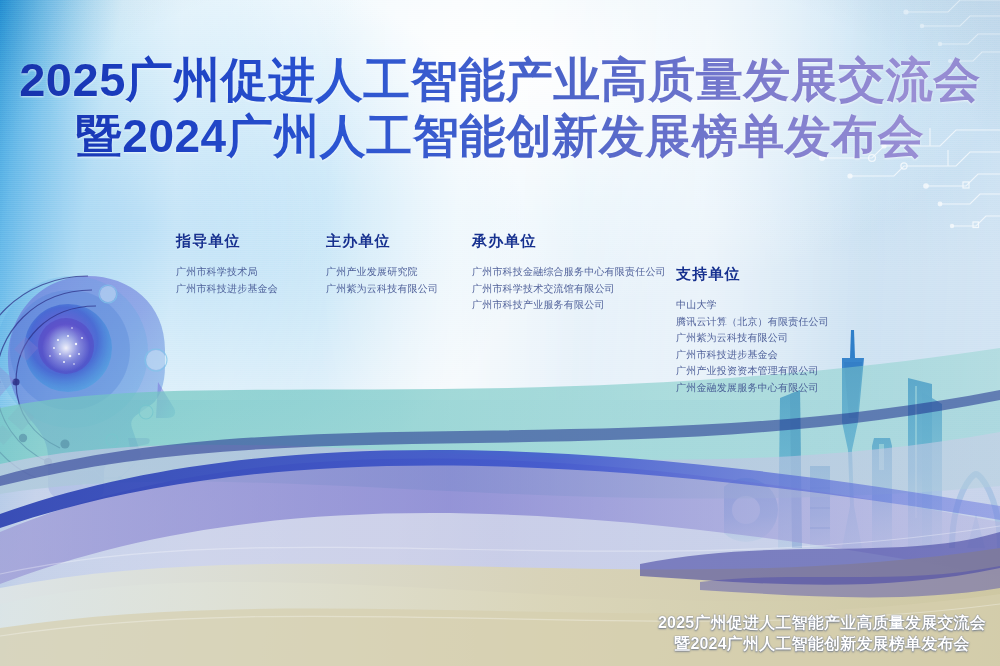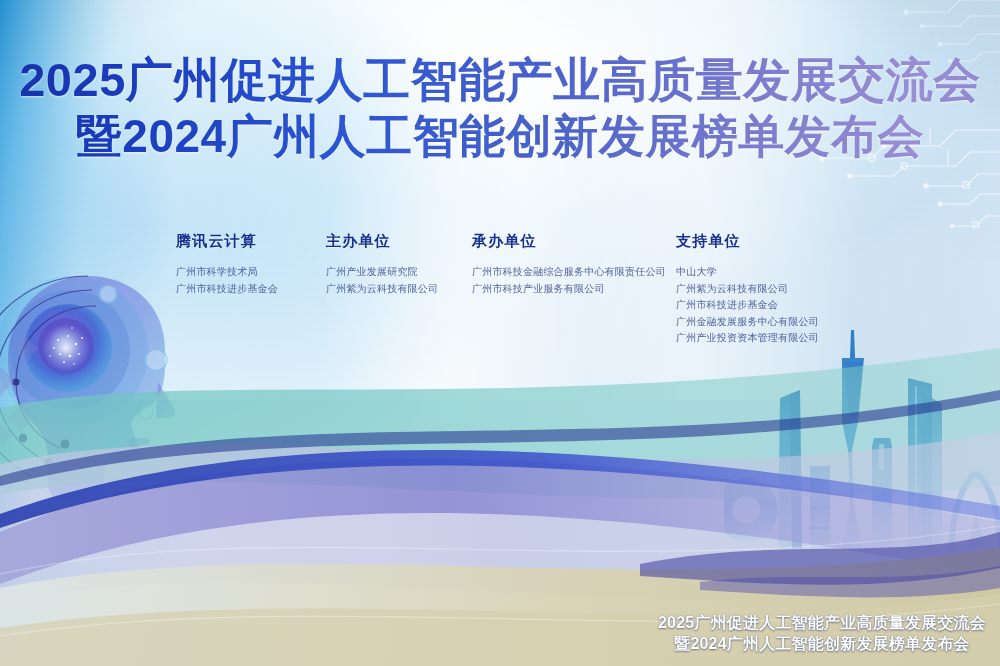--- a/index.html
+++ b/index.html
@@ -88,21 +88,21 @@
     font-size:10px;
     line-height:16.5px;
     color:#3a4c8c;
     white-space:nowrap;
     letter-spacing:0.2px;
     opacity:0.88;
   }
   #col0{ left:176px; }
   #col1{ left:326px; }
   #col2{ left:472px; }
-  #col3{ left:676px; }
+  #col3{ left:676px;margin-top:33px; }
 
   
   #aihead{ position:absolute; left:-40px; top:232px; width:320px; height:300px; z-index:6; }
 
   
   #skyline{ position:absolute; right:-4px; bottom:118px; width:280px; height:230px; z-index:5; }
 
   
   #circuitR{ position:absolute; right:0; top:120px; width:220px; height:190px; z-index:4; opacity:0.85; }
   #circuitTR{ position:absolute; right:0; top:-6px; width:190px; height:130px; z-index:4; opacity:0.55; }
@@ -373,44 +373,46 @@
   <div class="layer vignette"></div>
 
   <div id="titleBlock">
     <div class="tline l1">2025广州促进人工智能产业高质量发展交流会</div>
     <div class="tline l2">暨2024广州人工智能创新发展榜单发布会</div>
   </div>
 
   <div id="orgs">
 
     <div class="org-col" id="col0">
-      <div class="org-title">腾讯云计算</div>
+      <div class="org-title">指导单位</div>
       <div class="org-item">广州市科学技术局</div>
       <div class="org-item">广州市科技进步基金会</div>
     </div>
 
     <div class="org-col" id="col1">
       <div class="org-title">主办单位</div>
       <div class="org-item">广州产业发展研究院</div>
       <div class="org-item">广州紫为云科技有限公司</div>
     </div>
 
     <div class="org-col" id="col2">
       <div class="org-title">承办单位</div>
       <div class="org-item">广州市科技金融综合服务中心有限责任公司</div>
+      <div class="org-item">广州市科学技术交流馆有限公司</div>
       <div class="org-item">广州市科技产业服务有限公司</div>
     </div>
 
     <div class="org-col" id="col3">
       <div class="org-title">支持单位</div>
       <div class="org-item">中山大学</div>
+      <div class="org-item">腾讯云计算（北京）有限责任公司</div>
       <div class="org-item">广州紫为云科技有限公司</div>
       <div class="org-item">广州市科技进步基金会</div>
+      <div class="org-item">广州产业投资资本管理有限公司</div>
       <div class="org-item">广州金融发展服务中心有限公司</div>
-      <div class="org-item">广州产业投资资本管理有限公司</div>
     </div>
 
   </div>
 
   <div id="watermark">
     <div class="wm">2025广州促进人工智能产业高质量发展交流会</div>
     <div class="wm">暨2024广州人工智能创新发展榜单发布会</div>
   </div>
 
 </div>

